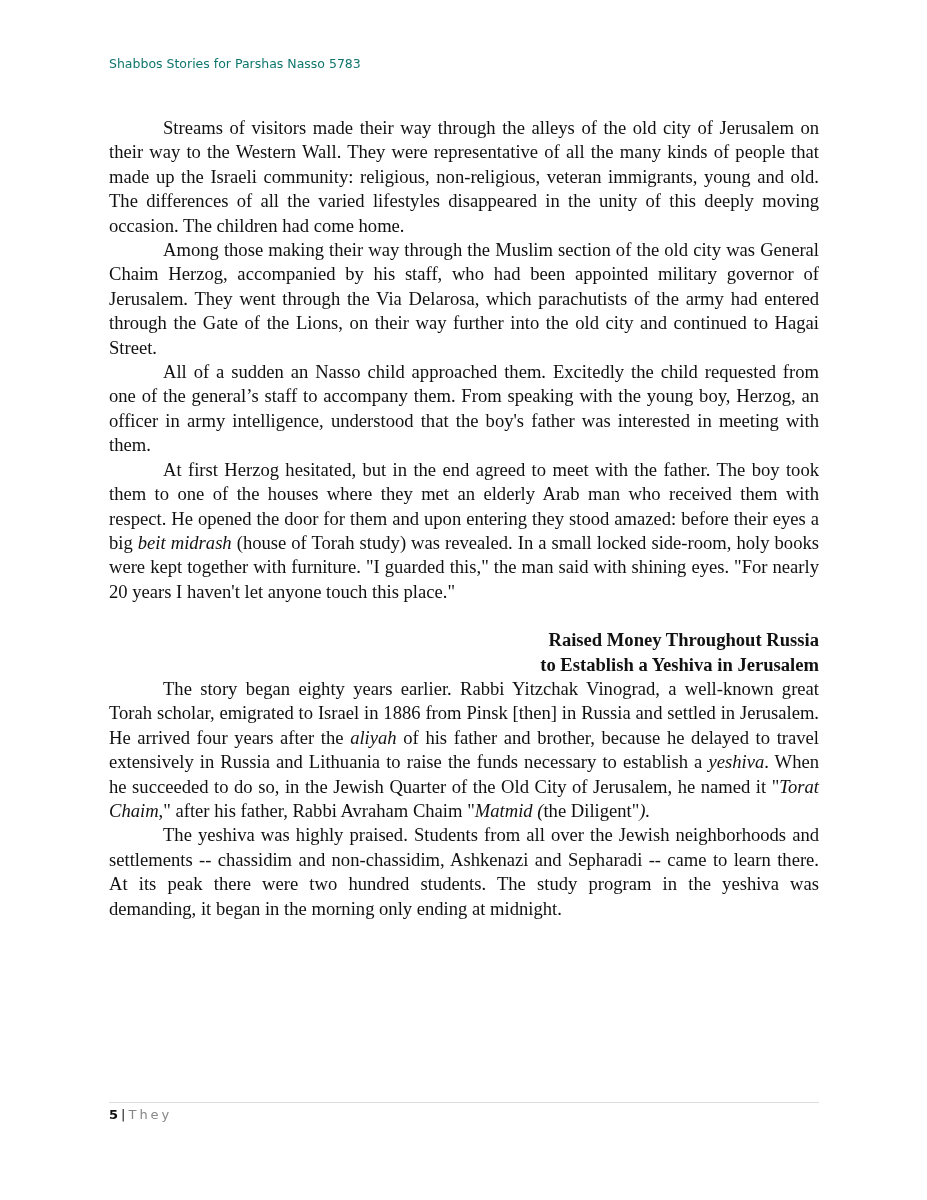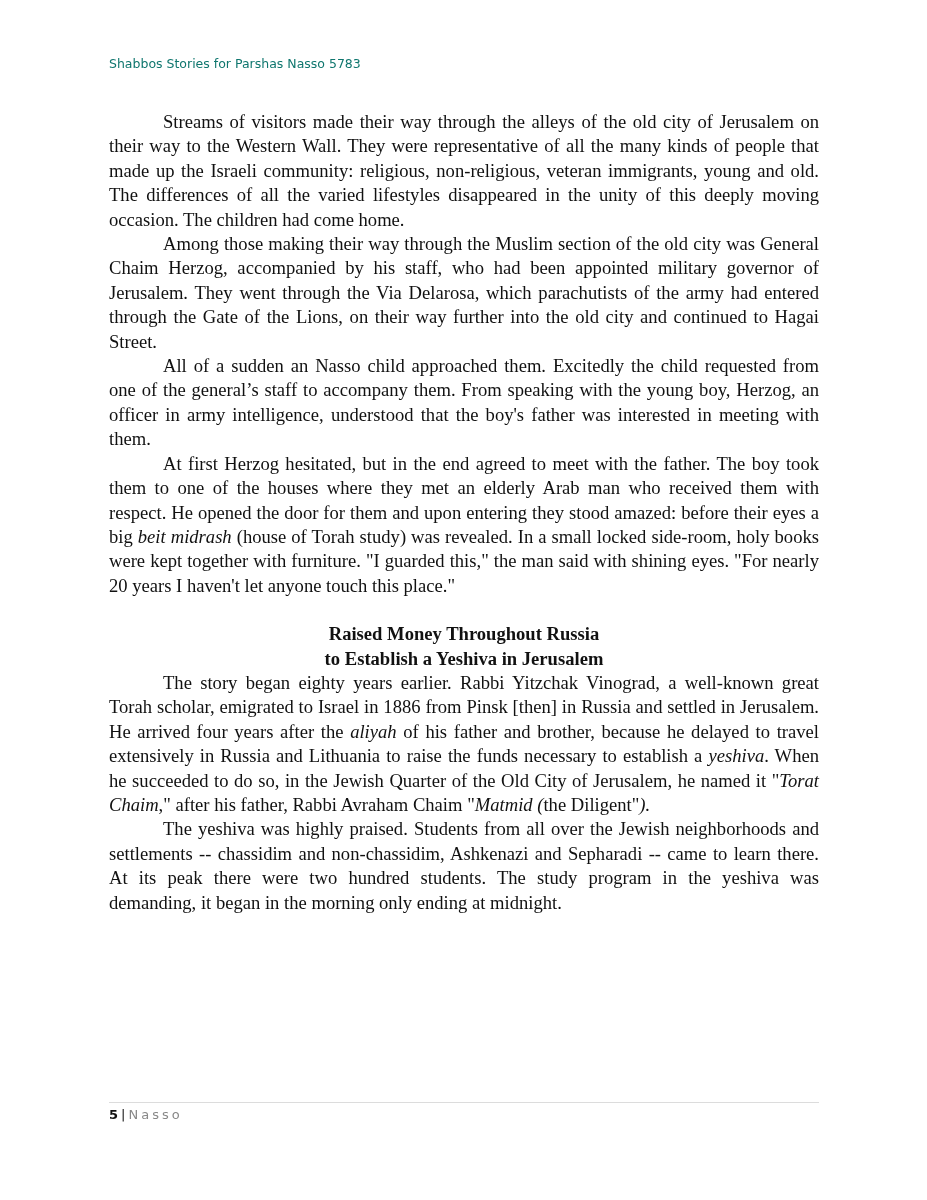--- a/index.html
+++ b/index.html
@@ -2,30 +2,30 @@
 <html><head>
 <meta charset="utf-8">
 <style>
   html, body { margin: 0; padding: 0; background: #ffffff; }
   body { width: 927px; height: 1200px; position: relative; overflow: hidden; }
   .header {
     position: absolute; left: 109px; top: 56px;
     font-family: "DejaVu Sans", sans-serif; font-size: 12.5px; color: #0f766e;
   }
   .content {
-    position: absolute; left: 109px; top: 110px; width: 710px;
+    position: absolute; left: 109px; top: 116px; width: 710px;
     font-family: "Liberation Serif", serif; font-size: 18.6px; line-height: 24.4px;
     color: #111; text-align: justify;
   }
   .content p { margin: 0; text-indent: 54px; }
   .content p.last-line-justify { text-align-last: justify; }
   .heading {
     text-align: center; font-weight: bold; margin: 24px 0 0 0; text-indent: 0;
   }
-  .heading div { text-align: center; }
+  .heading div { text-align: right; }
   .footer-rule {
     position: absolute; left: 109px; top: 1102px; width: 710px; height: 1px;
     background: #dcdcdc;
   }
   .footer {
     position: absolute; left: 109px; top: 1107px;
     font-family: "DejaVu Sans", sans-serif; font-size: 13px;
   }
   .footer .num { font-weight: bold; color: #111; }
   .footer .sep { color: #111; margin: 0 3px; }
@@ -47,14 +47,14 @@
     <div>Raised Money Throughout Russia</div>
     <div>to Establish a Yeshiva in Jerusalem</div>
   </div>
 
   <p><span>The story began eighty years earlier. Rabbi Yitzchak Vinograd, a well-known great Torah scholar, emigrated to Israel in 1886 from Pinsk [then] in Russia and settled in Jerusalem. He arrived four years after the </span><em>aliyah</em><span> of his father and brother, because he delayed to travel extensively in Russia and Lithuania to raise the funds necessary to establish a </span><em>yeshiva</em><span>. When he succeeded to do so, in the Jewish Quarter of the Old City of Jerusalem, he named it "</span><em>Torat Chaim</em><span>," after his father, Rabbi Avraham Chaim "</span><em>Matmid (</em><span>the Diligent"</span><em>).</em></p>
   <p>The yeshiva was highly praised. Students from all over the Jewish neighborhoods and settlements -- chassidim and non-chassidim, Ashkenazi and Sepharadi -- came to learn there. At its peak there were two hundred students. The study program in the yeshiva was demanding, it began in the morning only ending at midnight.</p>
 </div>
 
 <div class="footer-rule"></div>
 <div class="footer">
-  <span class="num">5</span><span class="sep">|</span><span class="page-word">Nasso</span>
+  <span class="num">5</span><span class="sep">|</span><span class="page-word">They</span>
 </div>
 
 </body></html>

